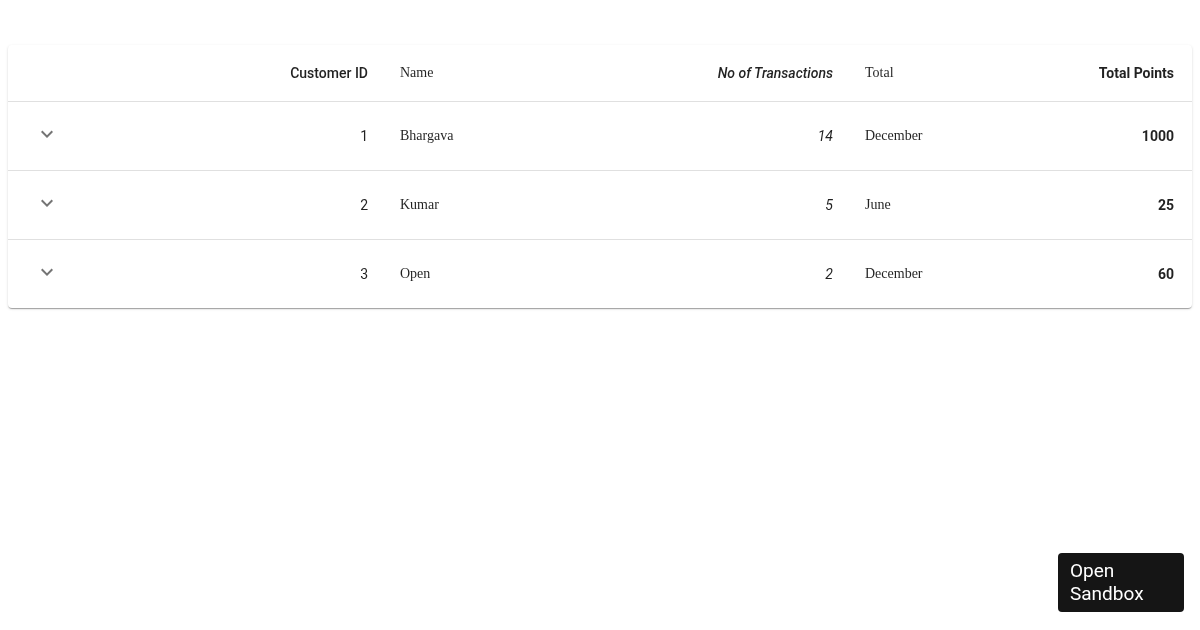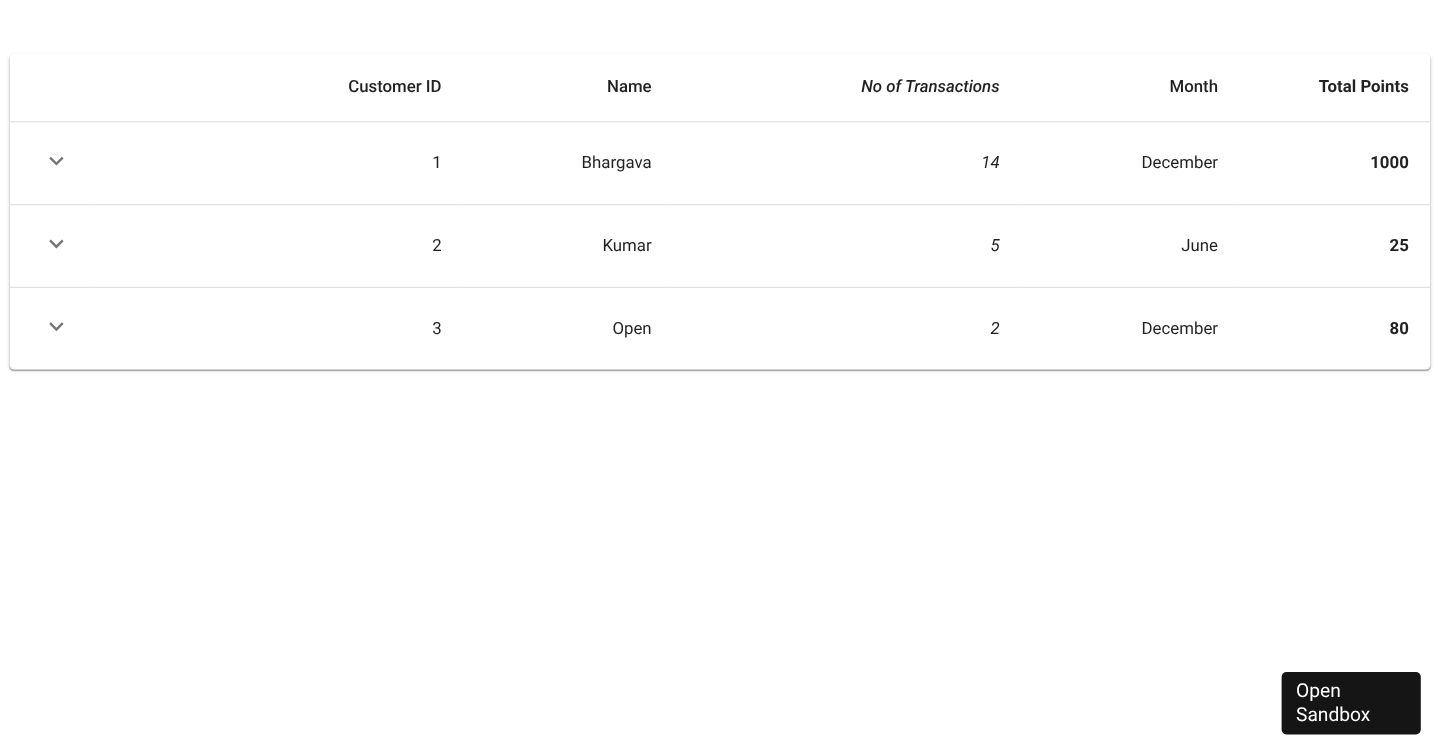--- a/index.html
+++ b/index.html
@@ -41,21 +41,22 @@
     line-height: 1.5rem;
   }
   th.expand-col, td.expand-col {
     width: 66px;
     padding: 16px 8px 16px 24px;
   }
   th.right, td.right {
     text-align: right;
   }
   th.center, td.center {
-    text-align: right;
+    text-align: left;
+    font-family: Liberation Serif, serif;
   }
   th:last-child, td:last-child {
     padding-right: 18px;
   }
   tbody tr {
     border-bottom: 1px solid rgba(224,224,224,1);
   }
   tbody tr:last-child {
     border-bottom: none;
   }
@@ -82,49 +83,49 @@
     width: 24px;
     height: 24px;
     fill: currentColor;
   }
   .sandbox-btn {
     position: absolute;
     right: 16px;
     bottom: 18px;
     background: #151515;
     color: #fff;
-    font-size: 16px;
+    font-size: 19px;
     font-family: -apple-system, BlinkMacSystemFont, "Segoe UI", Roboto, sans-serif;
     padding: 6px 12px 6px 12px;
     border-radius: 4px;
     border: none;
     cursor: pointer;
     text-align: left;
     line-height: 1.25;
-    width: 116px;
+    width: 126px;
   }
   .col-customer-id { width: 310px; text-align: right; }
   .col-name { width: 175px; text-align: center; }
   .col-transactions { width: 290px; text-align: right; font-style: italic; }
   .col-month { width: 182px; text-align: center; }
   .col-points { text-align: right; font-weight: bold; }
 </style>
 </head>
 <body>
 
 <div class="container">
   <div class="paper">
     <table>
       <thead>
         <tr>
           <th class="expand-col"></th>
           <th class="col-customer-id right">Customer ID</th>
           <th class="col-name center">Name</th>
           <th class="col-transactions right">No of Transactions</th>
-          <th class="col-month center">Month</th>
+          <th class="col-month center">Total</th>
           <th class="col-points right">Total Points</th>
         </tr>
       </thead>
       <tbody>
         <tr>
           <td class="expand-col">
             <button class="expand-btn">
               <span>
                 <svg viewBox="0 0 24 24">
                     <path d="M16.59 8.59 12 13.17 7.41 8.59 6 10l6 6 6-6z"></path>
@@ -161,20 +162,20 @@
                 <svg viewBox="0 0 24 24">
                     <path d="M16.59 8.59 12 13.17 7.41 8.59 6 10l6 6 6-6z"></path>
                   </svg>
               </span>
             </button>
           </td>
           <td class="col-customer-id right">3</td>
           <td class="col-name center">Open</td>
           <td class="col-transactions right">2</td>
           <td class="col-month center">December</td>
-          <td class="col-points right">80</td>
+          <td class="col-points right">60</td>
         </tr>
       </tbody>
     </table>
   </div>
 </div>
 
 <button class="sandbox-btn">Open Sandbox</button>
 
 </body></html>

